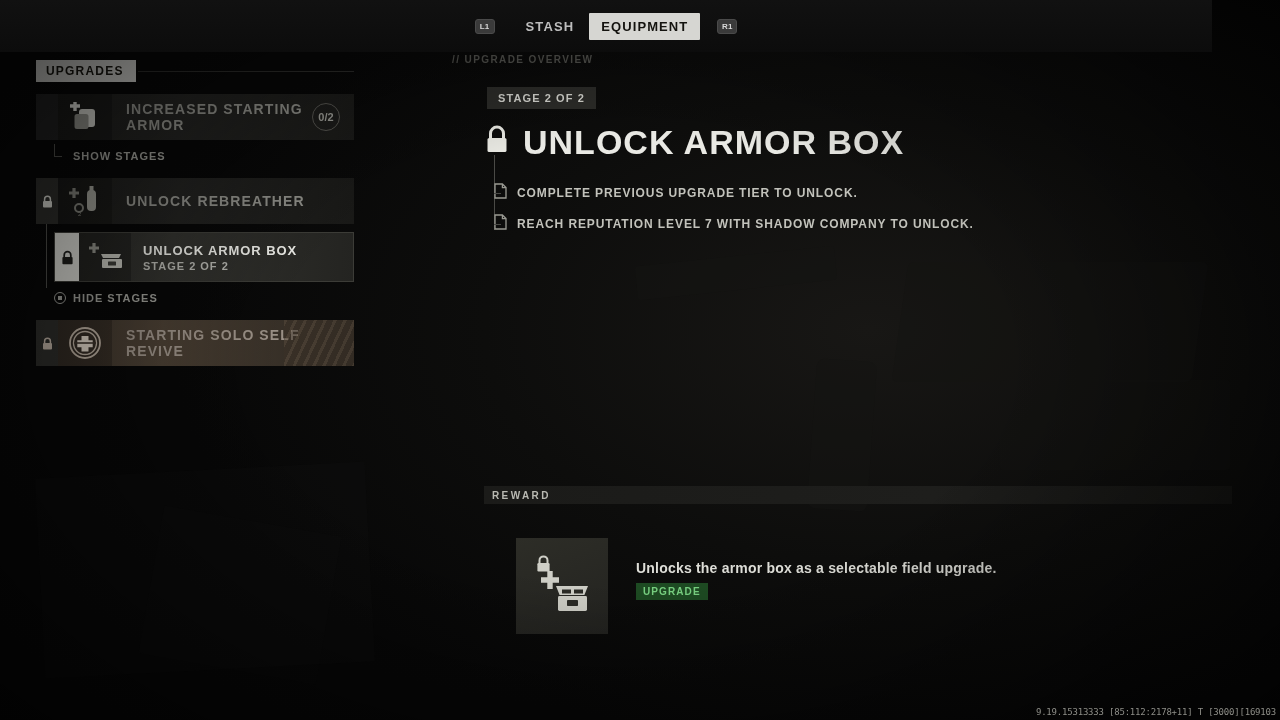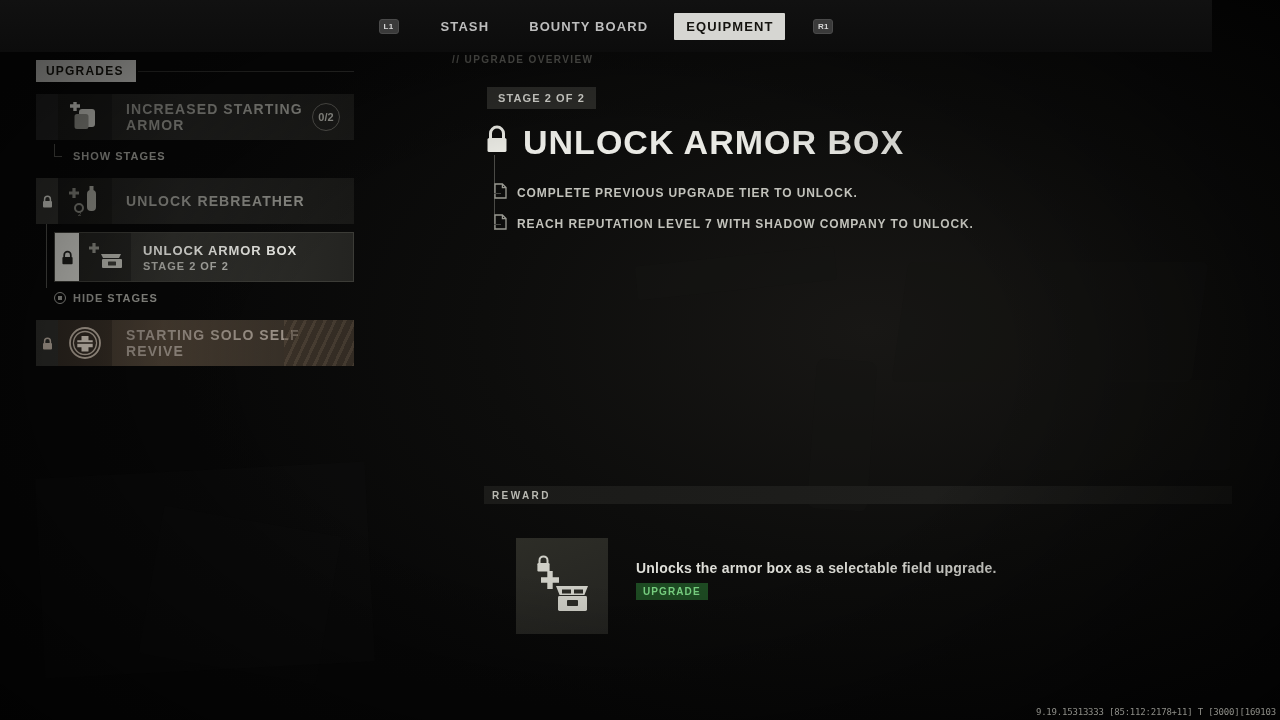--- a/index.html
+++ b/index.html
@@ -25,21 +25,21 @@
   .bg5 { left: 40px; top: 470px; width: 330px; height: 200px; opacity: .22; background:#121210; transform: rotate(-3deg);}
   .bg6 { left: 150px; top: 520px; width: 180px; height: 150px; opacity: .18; background:#121210; transform: rotate(10deg);}
   .vignette {
     position:absolute; inset:0; pointer-events:none;
     background: radial-gradient(ellipse 900px 560px at 640px 360px, rgba(0,0,0,0) 40%, rgba(0,0,0,.75) 100%);
   }
 
   
   .topnav {
     position: absolute; left: 0; top: 0; width: 1212px; height: 52px;
-    display: flex; align-items: center; justify-content: center; gap: 12px;
+    display: flex; align-items: center; justify-content: center; gap: 1px;
     background: linear-gradient(180deg, #111111 0%, #0c0c0c 100%);
     z-index: 5;
   }
   .bumper {
     width: 20px; height: 15px; border-radius: 3px;
     background: #3a3a3a; color: #d8d8d8;
     display:flex; align-items:center; justify-content:center;
     font-size: 8px; letter-spacing: .3px; font-weight: bold;
     border: 1px solid #4a4a4a;
     margin: 0 16px;
@@ -210,21 +210,20 @@
   <div class="bg-shape bg1"></div>
   <div class="bg-shape bg2"></div>
   <div class="bg-shape bg3"></div>
   <div class="bg-shape bg4"></div>
   <div class="bg-shape bg5"></div>
   <div class="bg-shape bg6"></div>
 
   <div class="topnav">
     <div class="bumper">L1</div>
     <div class="navitem">STASH</div>
-    <div class="navitem">BOUNTY BOARD</div>
     <div class="navitem active">EQUIPMENT</div>
     <div class="bumper">R1</div>
   </div>
 
   <div class="sidebar">
 
     <div class="side-head">
       <div class="side-head-tab">UPGRADES</div>
       <div class="side-head-rule"></div>
     </div>

